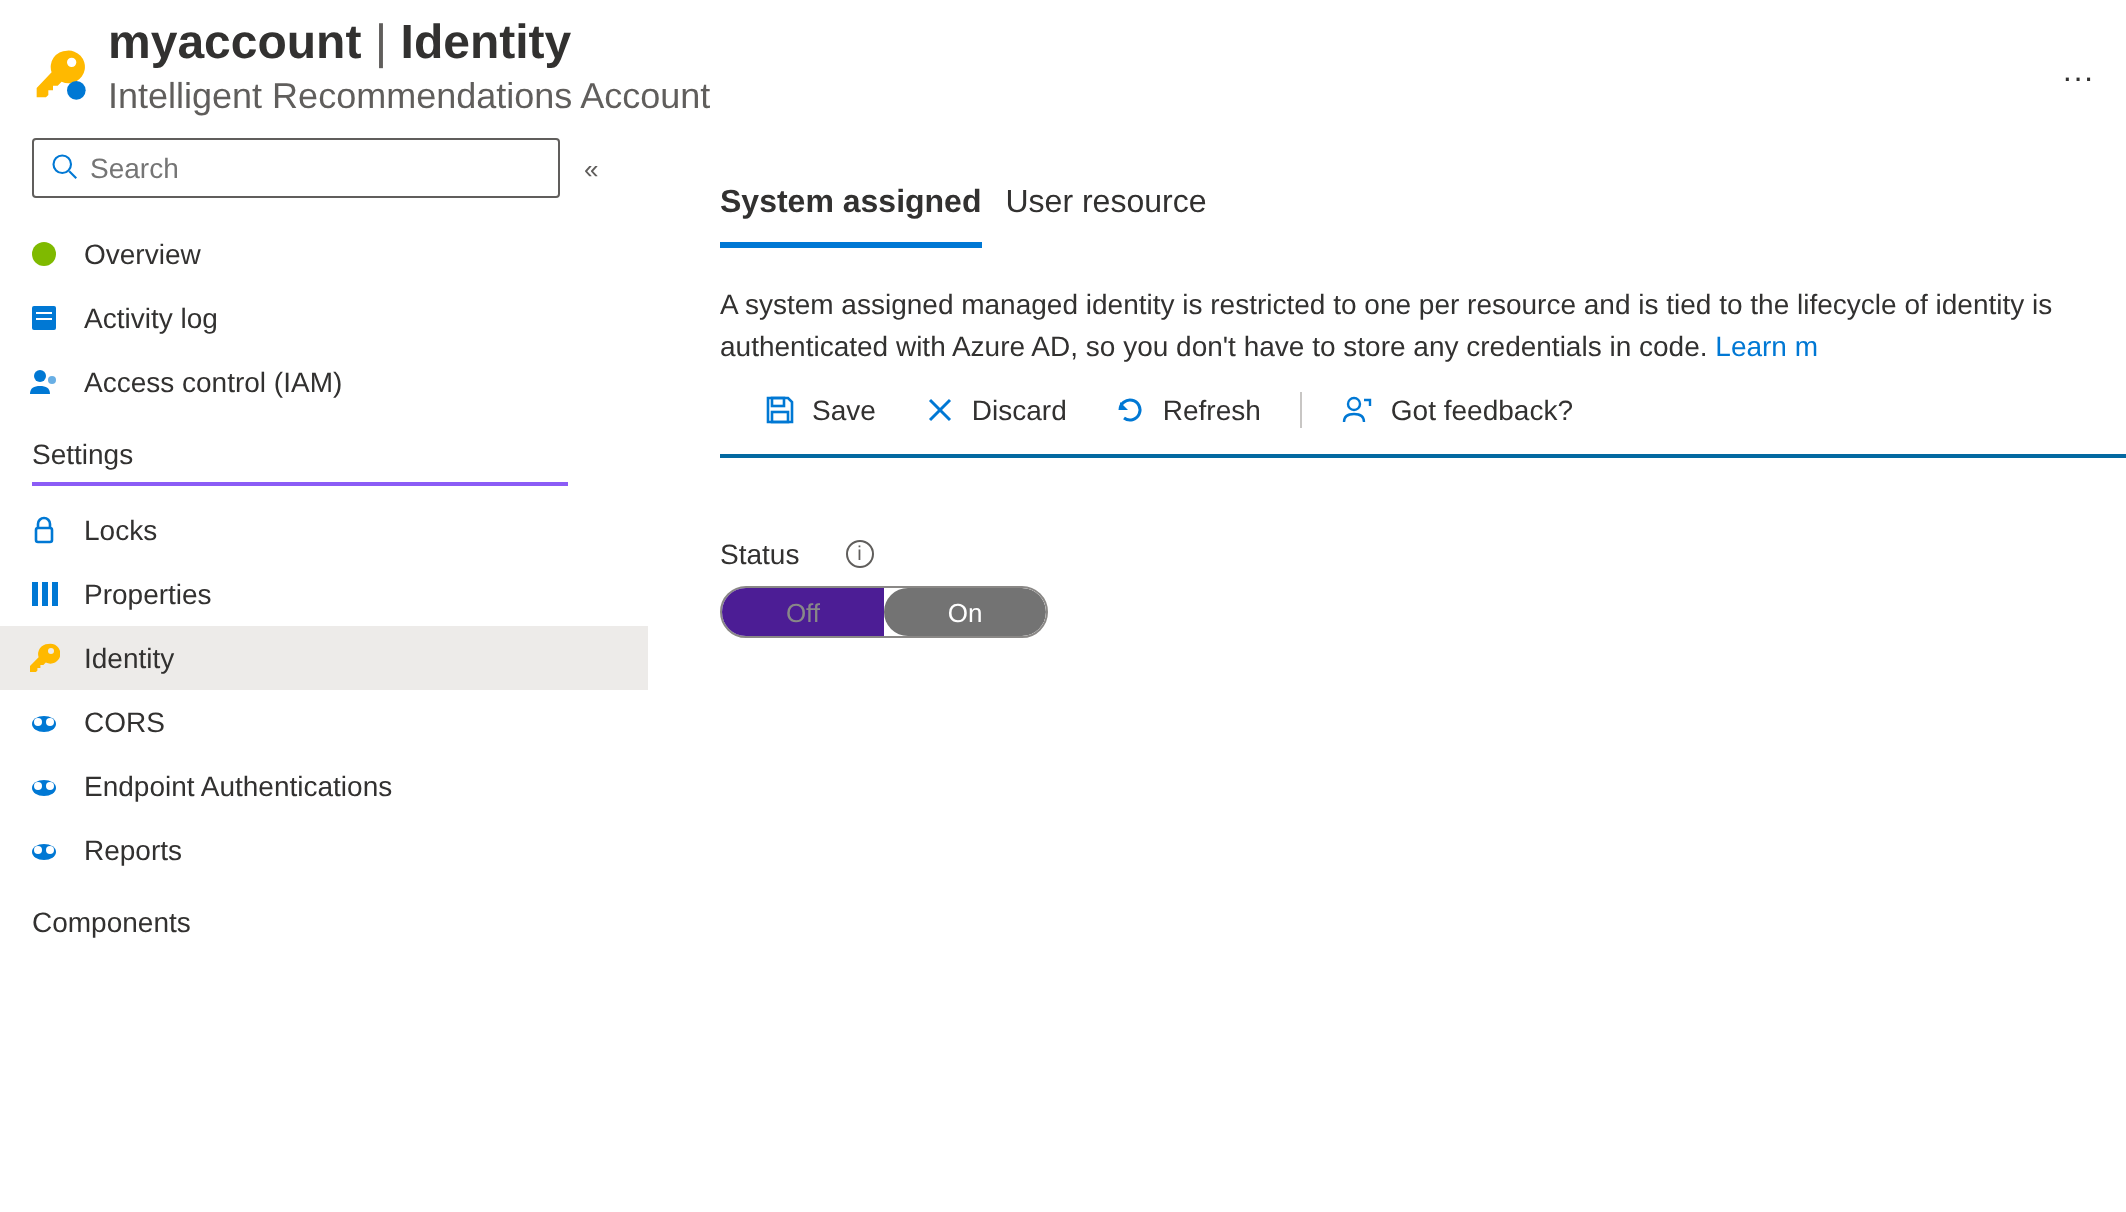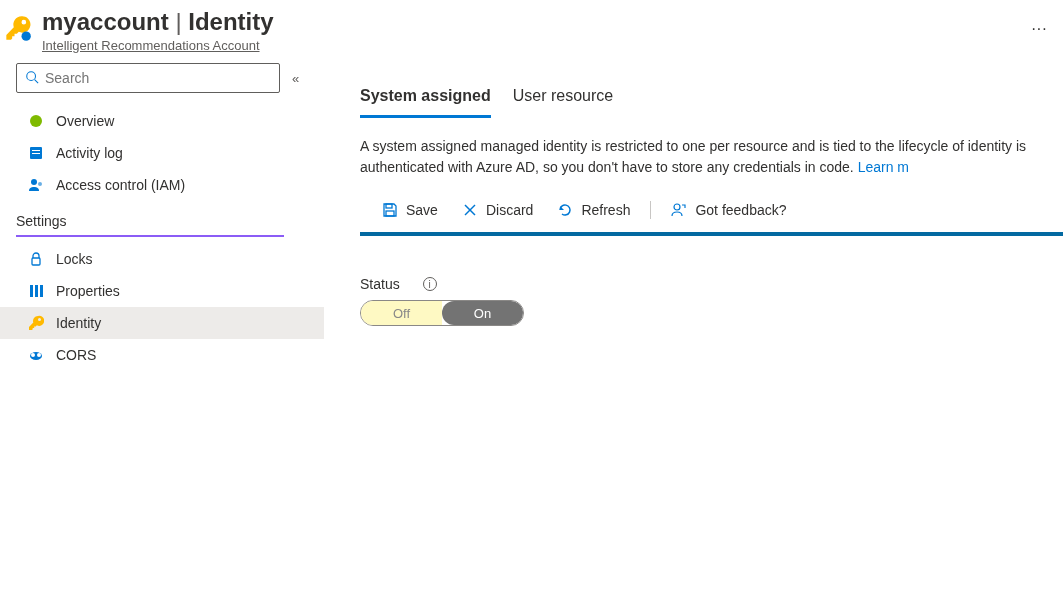--- a/index.html
+++ b/index.html
@@ -1,58 +1,58 @@
 <!DOCTYPE html>
 <html><head>
 <meta charset="utf-8">
 <style>
 * { box-sizing: border-box; margin: 0; padding: 0; }
 body { font-family: 'Segoe UI', -apple-system, sans-serif; color: #323130; font-size: 14px; background: #fff; width: 1063px; height: 606px; overflow: hidden; }
 
-.header { padding: 8px 16px 10px 4px; display: flex; align-items: flex-start; }
+.header { padding: 8px 16px 10px 16px; display: flex; align-items: center; }
 .header-icon { width: 28px; height: 28px; margin-right: 10px; margin-top: 6px; flex-shrink: 0; }
 .header-text { flex: 1; }
 .header-title { font-size: 24px; font-weight: 600; color: #323130; }
 .header-title .sep { font-weight: 400; color: #605e5c; }
-.header-subtitle { font-size: 13px; color: #605e5c; margin-top: 2px; text-decoration: underline; }
+.header-subtitle { font-size: 18px; color: #605e5c; margin-top: 2px; }
 .header-menu { font-size: 16px; color: #323130; margin-top: 12px; margin-left: 20px; cursor: pointer; }
 
 .layout { display: flex; }
 .sidebar { width: 324px; padding: 0 0 0 16px; }
 .search-row { display: flex; align-items: center; gap: 12px; padding-right: 12px; margin-bottom: 12px; }
 .search-box { flex: 0 0 264px; display: flex; align-items: center; border: 1px solid #605e5c; border-radius: 2px; padding: 4px 8px; height: 30px; }
 .search-box input { border: none; outline: none; font-size: 14px; width: 100%; background: transparent; }
 .search-icon { color: #0078d4; margin-right: 6px; }
 .collapse-icon { color: #605e5c; cursor: pointer; font-size: 13px; letter-spacing: -4px; }
 
 .nav-list { list-style: none; margin-left: -16px; }
-.nav-item { display: flex; align-items: center; padding: 8px 28px; cursor: pointer; font-size: 14px; color: #323130; gap: 12px; }
+.nav-item { display: flex; align-items: center; padding: 8px 14px; cursor: pointer; font-size: 14px; color: #323130; gap: 12px; }
 .nav-item.selected { background: #edebe9; }
 .nav-icon { width: 16px; height: 16px; display: inline-flex; align-items: center; justify-content: center; flex-shrink: 0; }
 .section-header { font-size: 14px; font-weight: 400; color: #323130; padding: 12px 0 6px 0; border-bottom: 2px solid #8b5cf6; margin-bottom: 6px; margin-right: 40px; }
 
 .main { flex: 1; padding: 18px 0 0 36px; }
-.tabs { display: flex; gap: 22px; margin-bottom: 18px; }
+.tabs { display: flex; gap: 12px; margin-bottom: 18px; }
 .tab { font-size: 16px; padding: 6px 0 10px 0; cursor: pointer; color: #323130; }
 .tab.active { font-weight: 600; border-bottom: 3px solid #0078d4; }
 
-.description { font-size: 14px; color: #323130; line-height: 1.5; margin-bottom: 20px; }
+.description { font-size: 14px; color: #323130; line-height: 1.5; margin-bottom: 9px; }
 .description a { color: #0078d4; text-decoration: none; }
 
-.toolbar { display: flex; align-items: center; border-bottom: 4px solid #0369a1; padding-bottom: 10px; margin-bottom: 40px; padding-left: 10px; }
+.toolbar { display: flex; align-items: center; border-bottom: 2px solid #0369a1; padding-bottom: 10px; margin-bottom: 40px; padding-left: 10px; }
 .toolbar-btn { display: flex; align-items: center; gap: 8px; padding: 4px 12px; cursor: pointer; font-size: 14px; color: #323130; }
 .toolbar-btn svg { color: #0078d4; }
 .toolbar-sep { width: 1px; height: 18px; background: #c8c6c4; margin: 0 8px; }
 
 .status-label { font-size: 14px; color: #323130; display: flex; align-items: center; gap: 23px; margin-bottom: 8px; }
 .info-icon { width: 14px; height: 14px; border: 1px solid #605e5c; border-radius: 50%; display: inline-flex; align-items: center; justify-content: center; font-size: 10px; color: #605e5c; }
 
 .toggle { display: flex; width: 164px; height: 26px; border: 1px solid #8a8886; border-radius: 13px; overflow: hidden; }
 .toggle-opt { flex: 1; display: flex; align-items: center; justify-content: center; font-size: 13px; cursor: pointer; }
-.toggle-opt.off { color: #888; background: #fef9c3; }
+.toggle-opt.off { color: #888; background: #4c1d95; }
 .toggle-opt.on { color: #fff; background: #737373; border-radius: 13px; }
 </style>
 </head>
 <body>
 
 <div class="header">
   <span class="header-icon">
     <svg viewBox="0 0 24 24" width="28" height="28">
         <path fill="#ffb900" d="M15 2a7 7 0 0 0-6.6 9.3L2 18v4h4l1-1v-2h2v-2h2l1.7-1.7A7 7 0 1 0 15 2zm2 7a2 2 0 1 1 0-4 2 2 0 0 1 0 4z"></path>
         <circle fill="#0078d4" cx="19" cy="19" r="4"></circle>
@@ -146,22 +146,43 @@
       <li class="nav-item">
         <span class="nav-icon">
             <svg width="16" height="16">
               <ellipse cx="8" cy="9" rx="6" ry="4" fill="#0078d4"></ellipse>
               <circle cx="5" cy="8" r="2" fill="#fff"></circle>
               <circle cx="11" cy="8" r="2" fill="#fff"></circle>
             </svg>
           </span>
         <span>CORS</span>
       </li>
+      <li class="nav-item">
+        <span class="nav-icon">
+            <svg width="16" height="16">
+              <ellipse cx="8" cy="9" rx="6" ry="4" fill="#0078d4"></ellipse>
+              <circle cx="5" cy="8" r="2" fill="#fff"></circle>
+              <circle cx="11" cy="8" r="2" fill="#fff"></circle>
+            </svg>
+          </span>
+        <span>Endpoint Authentications</span>
+      </li>
+      <li class="nav-item">
+        <span class="nav-icon">
+            <svg width="16" height="16">
+              <ellipse cx="8" cy="9" rx="6" ry="4" fill="#0078d4"></ellipse>
+              <circle cx="5" cy="8" r="2" fill="#fff"></circle>
+              <circle cx="11" cy="8" r="2" fill="#fff"></circle>
+            </svg>
+          </span>
+        <span>Reports</span>
+      </li>
     </ul>
 
+    <div class="section-header" style="border-bottom:none">Components</div>
   </aside>
 
   <main class="main">
     <div class="tabs">
       <div class="tab active">System assigned</div>
       <div class="tab">User resource</div>
     </div>
 
     <p class="description">
       <span>A system assigned managed identity is restricted to one per resource and is tied to the lifecycle of identity is authenticated with Azure AD, so you don't have to store any credentials in code. </span><a href="#">Learn m</a>

